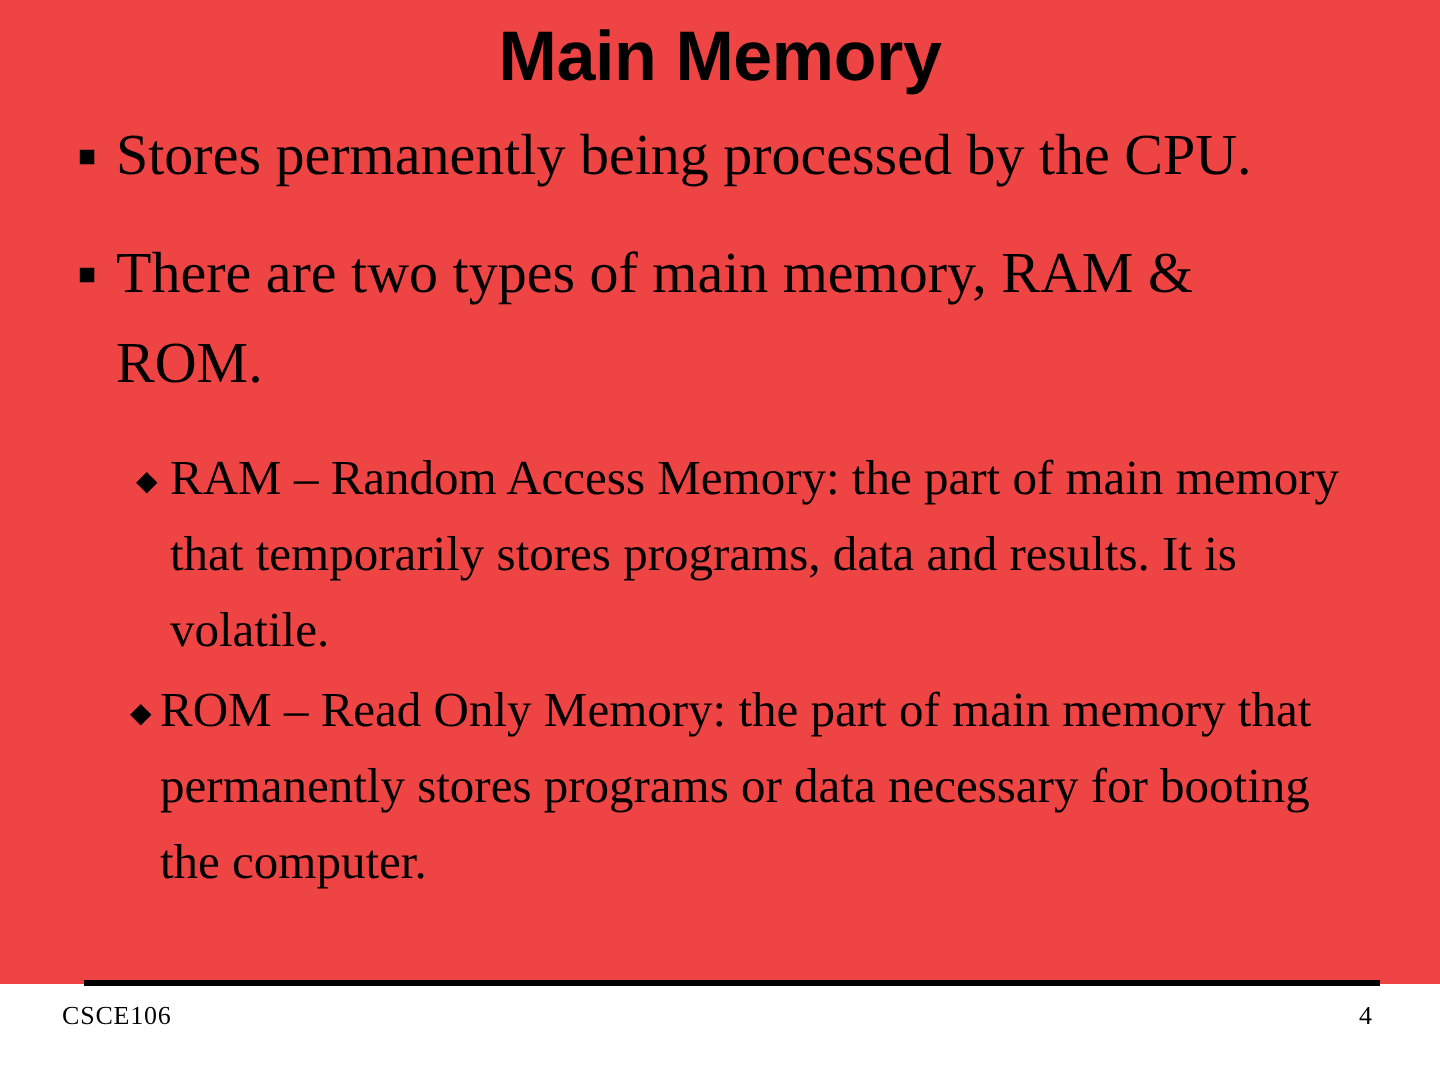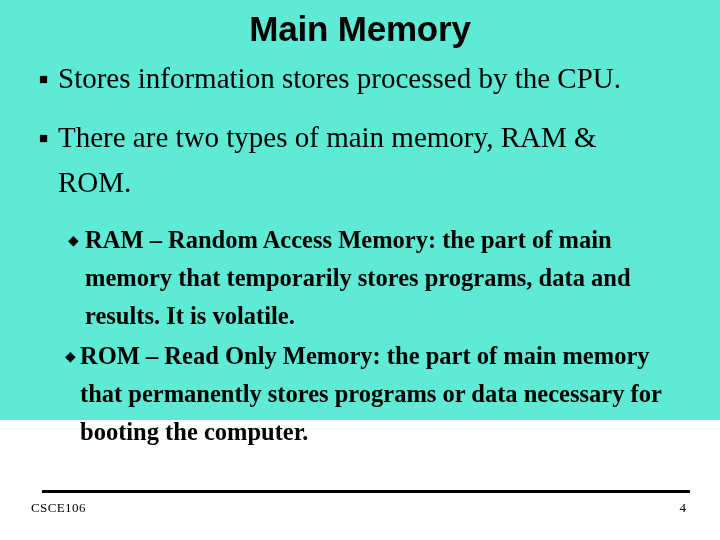--- a/index.html
+++ b/index.html
@@ -10,22 +10,22 @@
     width: 720px;
     height: 540px;
     background: #ffffff;
     font-family: "Liberation Serif", "DejaVu Serif", serif;
     color: #000000;
     overflow: hidden;
   }
   .slide {
     position: relative;
     width: 720px;
-    height: 420px;
-    background: #5eead4;
+    height: 492px;
+    background: #ef4444;
     box-sizing: border-box;
   }
 
   
   .slide-title {
     position: absolute;
     left: 0;
     top: 8px;
     width: 720px;
     text-align: center;
@@ -96,21 +96,20 @@
     color: #000000;
     text-align: left;
     box-sizing: border-box;
   }
   .l2-text {
     flex: 1 1 auto;
     font-size: 24.5px;
     line-height: 38px;
     color: #000000;
     max-width: 592px;
-    font-weight: bold;
   }
   .l2-item.rom .l2-marker {
     width: 15px;
   }
   .l2-item.rom {
     margin-left: -3px;
   }
 
   
   .footer-rule {
@@ -145,21 +144,21 @@
 <body>
 
 <div class="slide">
 
   <div class="slide-title">Main Memory</div>
 
   <div class="body-area">
 
     <div class="l1-item">
       <span class="l1-marker">■</span>
-      <span class="l1-text">Stores information stores processed by the CPU.</span>
+      <span class="l1-text">Stores permanently being processed by the CPU.</span>
     </div>
 
     <div class="l1-gap"></div>
 
     <div class="l1-item">
       <span class="l1-marker">■</span>
       <span class="l1-text">There are two types of main memory, RAM &amp; ROM.</span>
     </div>
 
     <div class="l2-block">

